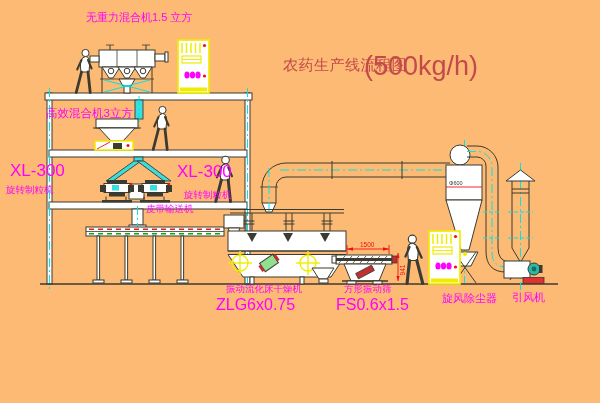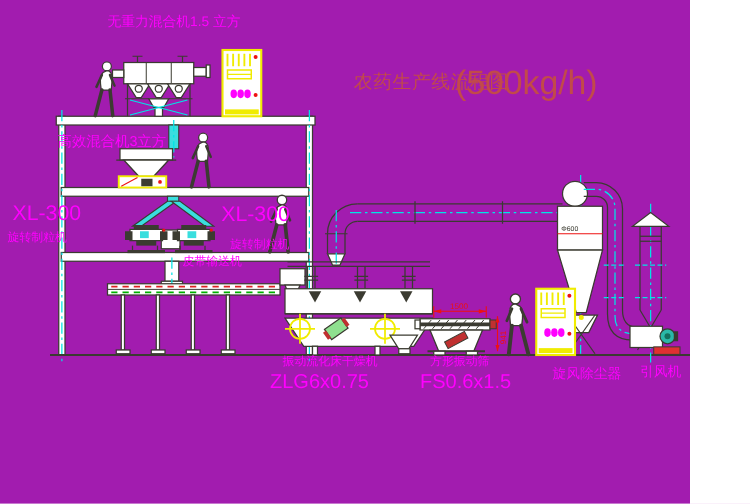--- a/index.html
+++ b/index.html
@@ -1,16 +1,16 @@
 <!DOCTYPE html>
 <html><head>
 <meta charset="utf-8">
 <style>
   html,body{margin:0;padding:0;background:#fff;}
-  #stage{position:relative;width:552px;height:403px;background:#a21caf;overflow:hidden;}
+  #stage{position:relative;width:600px;height:403px;background:#fdba74;overflow:hidden;}
   svg{position:absolute;left:0;top:0;}
   text{font-family:"Liberation Sans", sans-serif;}
   .ln{stroke:#3b3b31;fill:none;stroke-width:1;}
   .lnt{stroke:#3b3b31;fill:none;stroke-width:.8;}
   .fw{fill:#ffffff;stroke:#3b3b31;stroke-width:1;}
   .fd{fill:#3b3b31;stroke:none;}
   .cy{stroke:#00e5e5;fill:none;stroke-width:1;}
   .cyd{stroke:#00e5e5;fill:none;stroke-width:1;stroke-dasharray:9 3 2 3;}
   .cyf{fill:#39dede;stroke:#3b3b31;stroke-width:.9;}
   .yl{stroke:#f0ec00;fill:none;stroke-width:1.5;}

